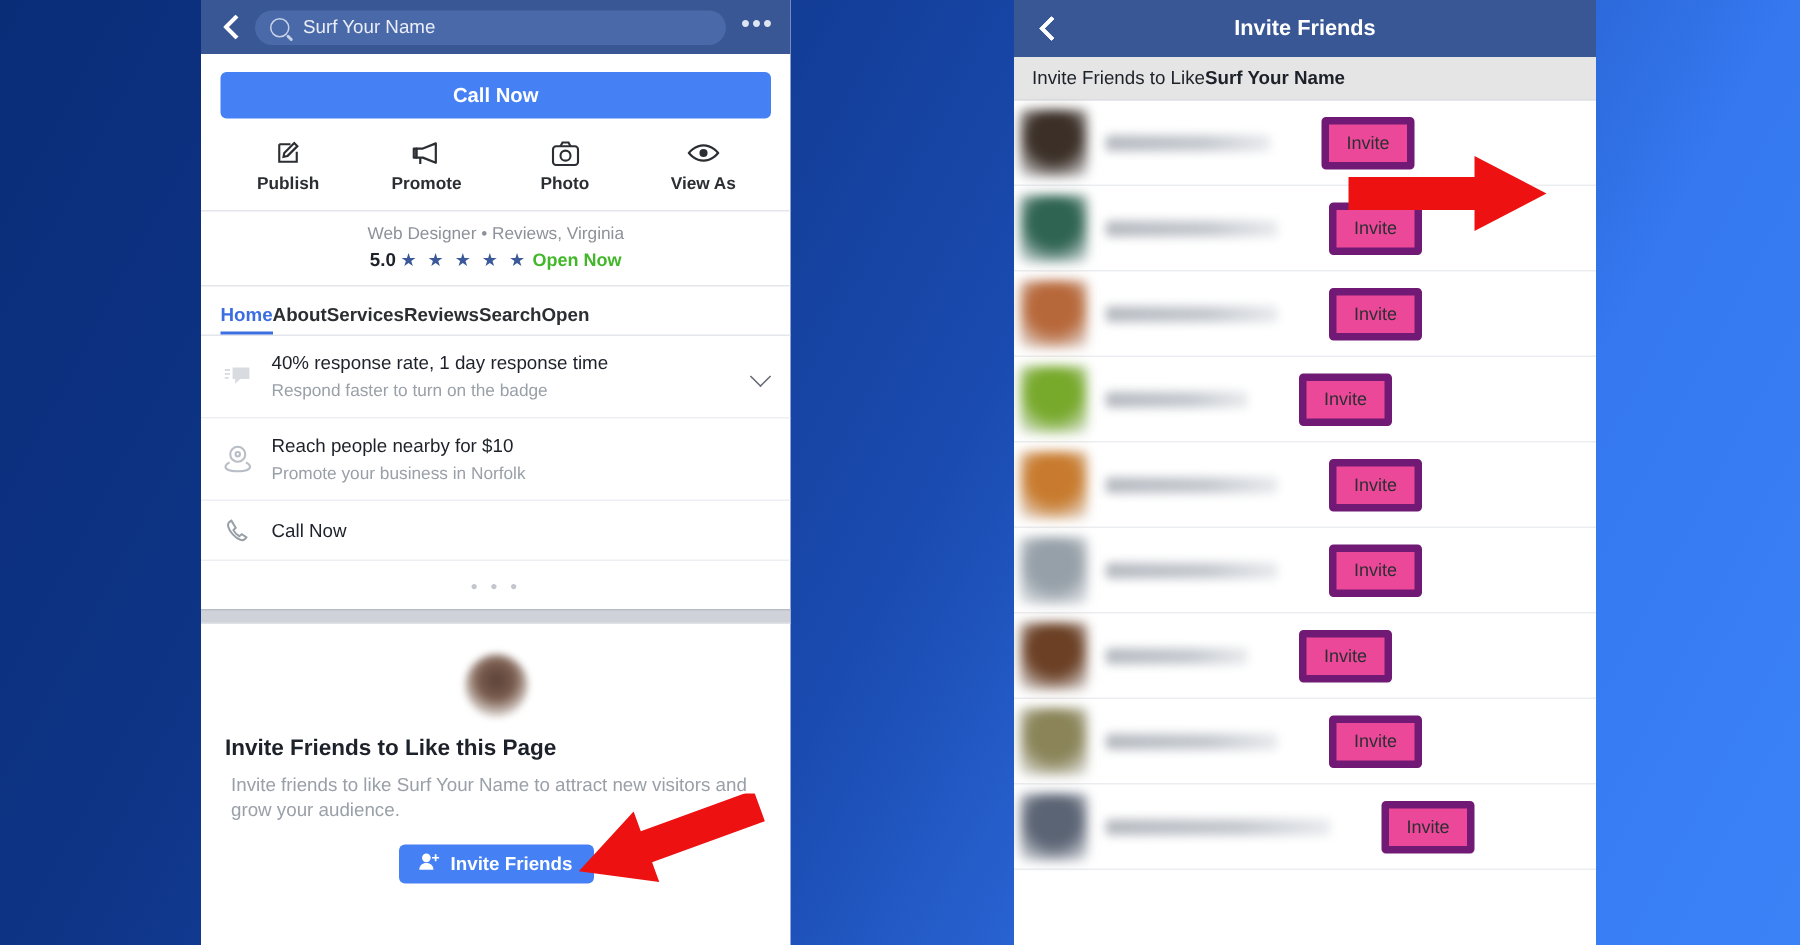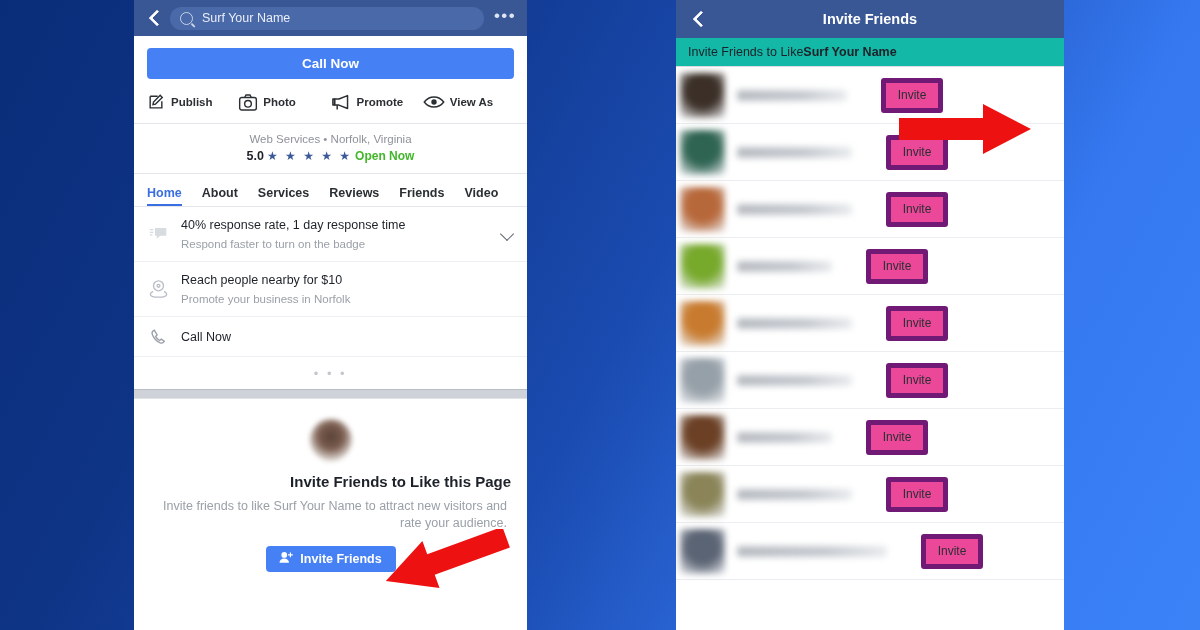--- a/index.html
+++ b/index.html
@@ -17,56 +17,56 @@
   .back-chev::before{content:"";position:absolute;left:6px;top:2px;width:9px;height:9px;border-left:3px solid #fff;border-bottom:3px solid #fff;transform:rotate(45deg);border-radius:1px;}
   .searchpill{flex:1;height:23px;margin:0 10px 0 8px;background:#4a69a8;border-radius:12px;display:flex;align-items:center;padding:0 10px;box-sizing:border-box;}
   .mag{width:11px;height:11px;border:1.6px solid #c6d2e8;border-radius:50%;position:relative;flex:none;margin-right:9px;}
   .mag::after{content:"";position:absolute;width:1.6px;height:4.5px;background:#c6d2e8;right:-1.5px;bottom:-3.5px;transform:rotate(-45deg);border-radius:1px;}
   .searchtxt{color:#e9eef8;font-size:12.5px;}
   .dots3{color:#dde5f3;font-size:17px;letter-spacing:1.4px;line-height:0;padding-bottom:5px;flex:none;}
 
   .l-body{padding:0 0px;}
   .callnow-btn{margin:12px 13px 0 13px;height:31px;background:#4680f5;border-radius:4px;color:#fff;font-size:13.5px;font-weight:bold;display:flex;align-items:center;justify-content:center;}
   .actionrow{display:flex;margin-top:13px;padding:0 12px 11px 12px;border-bottom:1px solid #e4e6eb;}
-  .action{flex:1;display:flex;flex-direction:row;align-items:center;gap:5px;}
+  .action{flex:1;display:flex;flex-direction:column;align-items:center;gap:5px;}
   .action .lbl{font-size:11.5px;color:#2b2f33;font-weight:bold;}
   .ico{height:20px;display:flex;align-items:center;justify-content:center;}
 
   .bizinfo{padding:9px 0 10px 0;border-bottom:1px solid #e4e6eb;text-align:center;}
   .bizcat{font-size:11.5px;color:#8d9199;}
   .bizrate{font-size:12.5px;margin-top:4px;color:#1d2129;font-weight:bold;display:flex;align-items:center;justify-content:center;gap:3px;}
   .stars{color:#3b5998;letter-spacing:2px;font-size:12px;}
   .opennow{color:#42b72a;font-weight:bold;font-size:12px;}
 
-  .tabs{display:flex;gap:20px;padding:0 13px;border-bottom:1px solid #e4e6eb;height:32px;align-items:flex-end;}
+  .tabs{display:flex;padding:0 13px;border-bottom:1px solid #e4e6eb;height:32px;align-items:flex-end;}
   .tab{font-size:12.5px;color:#2b2f33;font-weight:bold;padding-bottom:6px;white-space:nowrap;}
   .tab.active{color:#3b6ee0;border-bottom:2.5px solid #3b6ee0;padding-bottom:4px;}
 
   .lrow{display:flex;align-items:center;padding:11px 13px;border-bottom:1px solid #edeff2;gap:12px;}
   .lrow .lico{width:22px;flex:none;display:flex;justify-content:center;}
   .lrow .ltxt{flex:1;}
   .lrow .t1{font-size:12.5px;color:#1d2129;}
   .lrow .t2{font-size:11.5px;color:#9aa0a8;margin-top:6px;}
   .chev-dn{width:13px;height:13px;position:relative;flex:none;}
   .chev-dn::before{content:"";position:absolute;left:1px;top:1px;width:9px;height:9px;border-right:1.8px solid #606770;border-bottom:1.8px solid #606770;transform:rotate(45deg);}
   .dotsrow{display:flex;justify-content:center;padding:10px 0 9px 0;color:#c3c7cd;font-size:13px;letter-spacing:2.5px;line-height:1;}
   .gapband{height:8px;background:#cfd3d9;border-top:1px solid #b9bec6;border-bottom:1px solid #dfe3e8;}
 
-  .invite-card{padding:20px 16px 0 16px;text-align:right;}
+  .invite-card{padding:20px 16px 0 16px;text-align:left;}
   .blurav{width:42px;height:42px;margin:0 auto 12px auto;border-radius:50%;
     background:radial-gradient(circle at 50% 42%,#5a4238 0%,#7a5c4e 38%,#cfc6c0 68%,#f4f2f1 100%);filter:blur(2.6px);}
   .inv-title{font-size:15px;font-weight:bold;color:#1d2129;}
   .inv-sub{font-size:12.5px;color:#9aa0a8;margin-top:8px;line-height:1.35;padding:0 4px;}
   .inv-btn{margin:14px auto 0 auto;width:130px;height:26px;background:#4680f5;border-radius:4px;color:#fff;font-size:12.5px;font-weight:bold;display:flex;align-items:center;justify-content:center;gap:7px;}
 
   
   #phone-right{left:676px;width:388px;}
   .r-topbar{height:38px;background:#3a5795;display:flex;align-items:center;padding:0 13px;box-sizing:border-box;position:relative;}
   .r-title{position:absolute;left:0;right:0;text-align:center;color:#fff;font-size:14.5px;font-weight:bold;pointer-events:none;}
-  .r-subbar{height:28px;background:#14b8a6;border-bottom:1px solid #dcdee2;display:flex;align-items:center;padding:0 12px;font-size:12.5px;color:#1d2129;}
+  .r-subbar{height:28px;background:#e5e5e5;border-bottom:1px solid #dcdee2;display:flex;align-items:center;padding:0 12px;font-size:12.5px;color:#1d2129;}
   .r-subbar b{font-weight:bold;}
   .r-search{height:37px;display:flex;align-items:center;padding:0 12px;border-bottom:1px solid #e4e6eb;color:#9aa0a8;font-size:12.5px;}
   .frow{height:57px;display:flex;align-items:center;padding:0 12px 0 0;border-bottom:1px solid #ebedf0;box-sizing:border-box;}
   .fav{width:45px;height:45px;margin:0 12px 0 4px;flex:none;filter:blur(3.4px);border-radius:3px;}
   .fname{flex:1;height:11px;border-radius:3px;filter:blur(3.2px);
     background:linear-gradient(90deg,#b8bcc2 0%,#c6cad0 60%,#e9ebee 100%);}
   .invite-btn{flex:none;width:52px;height:25px;border:5px solid #701a75;border-radius:3px;
     background:#ec4899;color:#2b2f33;font-size:12px;display:flex;align-items:center;justify-content:center;margin-left:34px;}
 
   
@@ -96,65 +96,65 @@
         <div class="ico">
           <svg width="20" height="20" viewBox="0 0 24 24" fill="none" stroke="#2b2f33" stroke-width="1.7">
             <path d="M5 5h9M5 5v14h14v-8"></path>
               <path d="M11.5 14.5l8-8-2.5-2.5-8 8-.6 3.1z"></path>
           </svg>
         </div>
         <div class="lbl">Publish</div>
       </div>
       <div class="action">
         <div class="ico">
+          <svg width="21" height="19" viewBox="0 0 24 22" fill="none" stroke="#2b2f33" stroke-width="1.7" stroke-linejoin="round">
+            <path d="M4 7h5l10-4v15L9 14H4z"></path>
+              <path d="M2 7h2v7H2z"></path>
+              <path d="M7 14v5"></path>
+          </svg>
+        </div>
+        <div class="lbl">Promote</div>
+      </div>
+      <div class="action">
+        <div class="ico">
           <svg width="20" height="19" viewBox="0 0 24 22" fill="none" stroke="#2b2f33" stroke-width="1.7">
             <rect x="2" y="5" width="20" height="15" rx="2.5"></rect>
               <circle cx="12" cy="12.5" r="4"></circle>
               <path d="M8 5l1.6-3h4.8L16 5"></path>
           </svg>
         </div>
         <div class="lbl">Photo</div>
       </div>
       <div class="action">
         <div class="ico">
-          <svg width="21" height="19" viewBox="0 0 24 22" fill="none" stroke="#2b2f33" stroke-width="1.7" stroke-linejoin="round">
-            <path d="M4 7h5l10-4v15L9 14H4z"></path>
-              <path d="M2 7h2v7H2z"></path>
-              <path d="M7 14v5"></path>
-          </svg>
-        </div>
-        <div class="lbl">Promote</div>
-      </div>
-      <div class="action">
-        <div class="ico">
           <svg width="22" height="16" viewBox="0 0 26 16" fill="none" stroke="#2b2f33" stroke-width="1.7">
             <path d="M1.5 8s4.5-6 11.5-6 11.5 6 11.5 6-4.5 6-11.5 6S1.5 8 1.5 8z"></path>
             <circle cx="13" cy="8" r="3.2" fill="#2b2f33" stroke="none"></circle>
           </svg>
         </div>
         <div class="lbl">View As</div>
       </div>
     </div>
 
     <div class="bizinfo">
-      <div class="bizcat">Web Services • Norfolk, Virginia</div>
+      <div class="bizcat">Web Designer • Reviews, Virginia</div>
       <div class="bizrate">
         <span>5.0</span>
         <span class="stars">★ ★ ★ ★ ★</span>
         <span class="opennow">Open Now</span>
       </div>
     </div>
 
     <div class="tabs">
       <div class="tab active">Home</div>
       <div class="tab">About</div>
       <div class="tab">Services</div>
       <div class="tab">Reviews</div>
-      <div class="tab">Friends</div>
-      <div class="tab">Video</div>
+      <div class="tab">Search</div>
+      <div class="tab">Open</div>
     </div>
 
     <div class="lrow">
       <div class="lico">
         <svg width="19" height="16" viewBox="0 0 22 18" fill="none">
           <path d="M7 2h13v9H13l-4 3.5V11H7z" fill="#d8dbe0"></path>
           <path d="M1 4h4M1 7h4M1 10h3" stroke="#d8dbe0" stroke-width="1.4"></path>
         </svg>
       </div>
       <div class="ltxt">
@@ -190,21 +190,21 @@
     </div>
 
     <div class="dotsrow">• • •</div>
   </div>
 
   <div class="gapband"></div>
 
   <div class="invite-card">
     <div class="blurav"></div>
     <div class="inv-title">Invite Friends to Like this Page</div>
-    <div class="inv-sub">Invite friends to like Surf Your Name to attract new visitors and rate your audience.</div>
+    <div class="inv-sub">Invite friends to like Surf Your Name to attract new visitors and grow your audience.</div>
     <div class="inv-btn">
       <span>
         <svg width="14" height="13" viewBox="0 0 16 14" fill="#fff">
           <circle cx="6" cy="4" r="3.3"></circle>
             <path d="M0.6 13c0-3 2.4-5 5.4-5s5.4 2 5.4 5z"></path>
           <path d="M12.4 1.2h1.3v2.1h2.1v1.3h-2.1v2.1h-1.3V4.6h-2.1V3.3h2.1z"></path>
         </svg>
       </span>
       <span>Invite Friends</span>
     </div>

